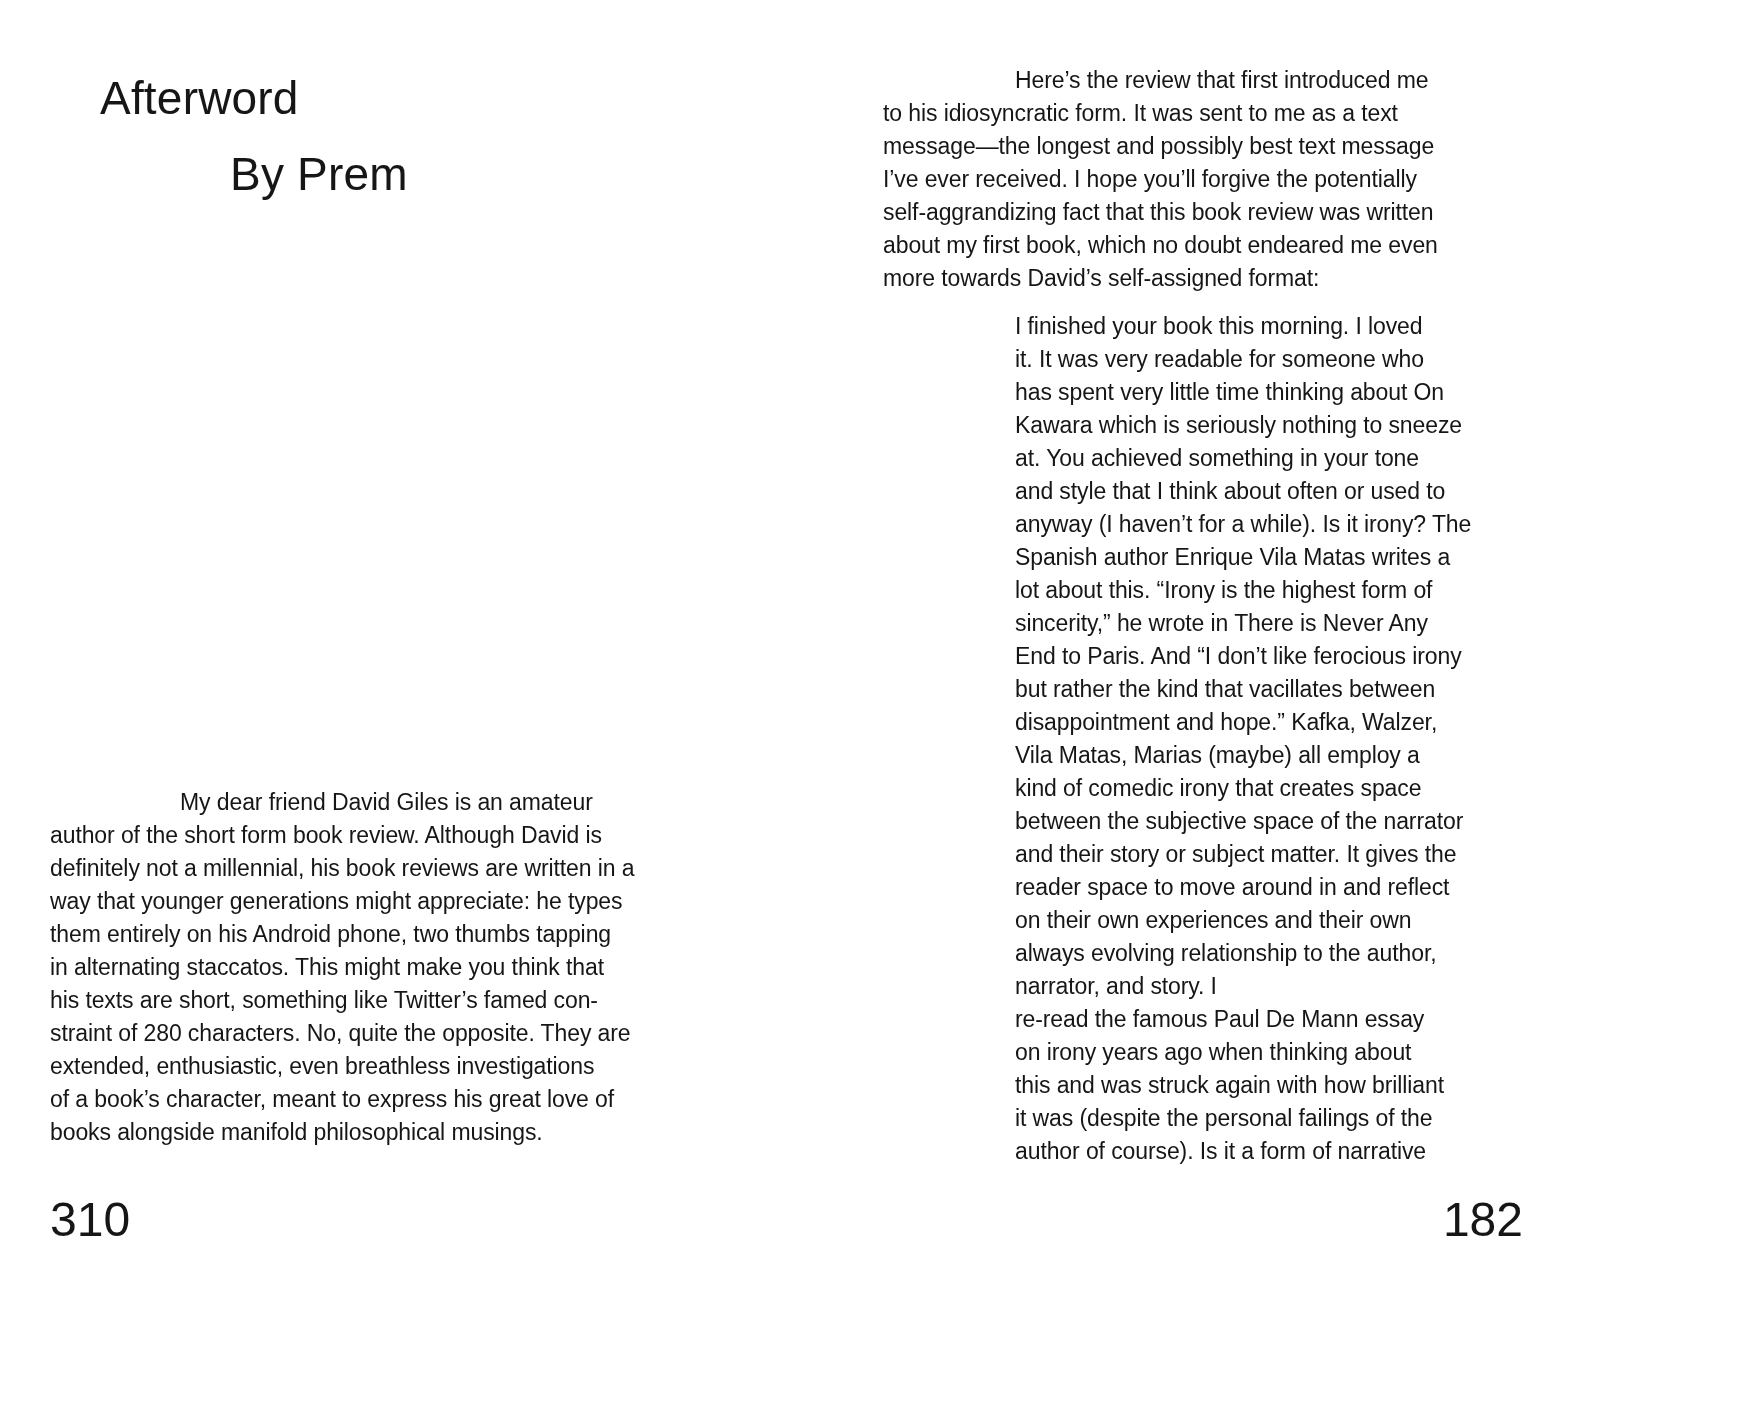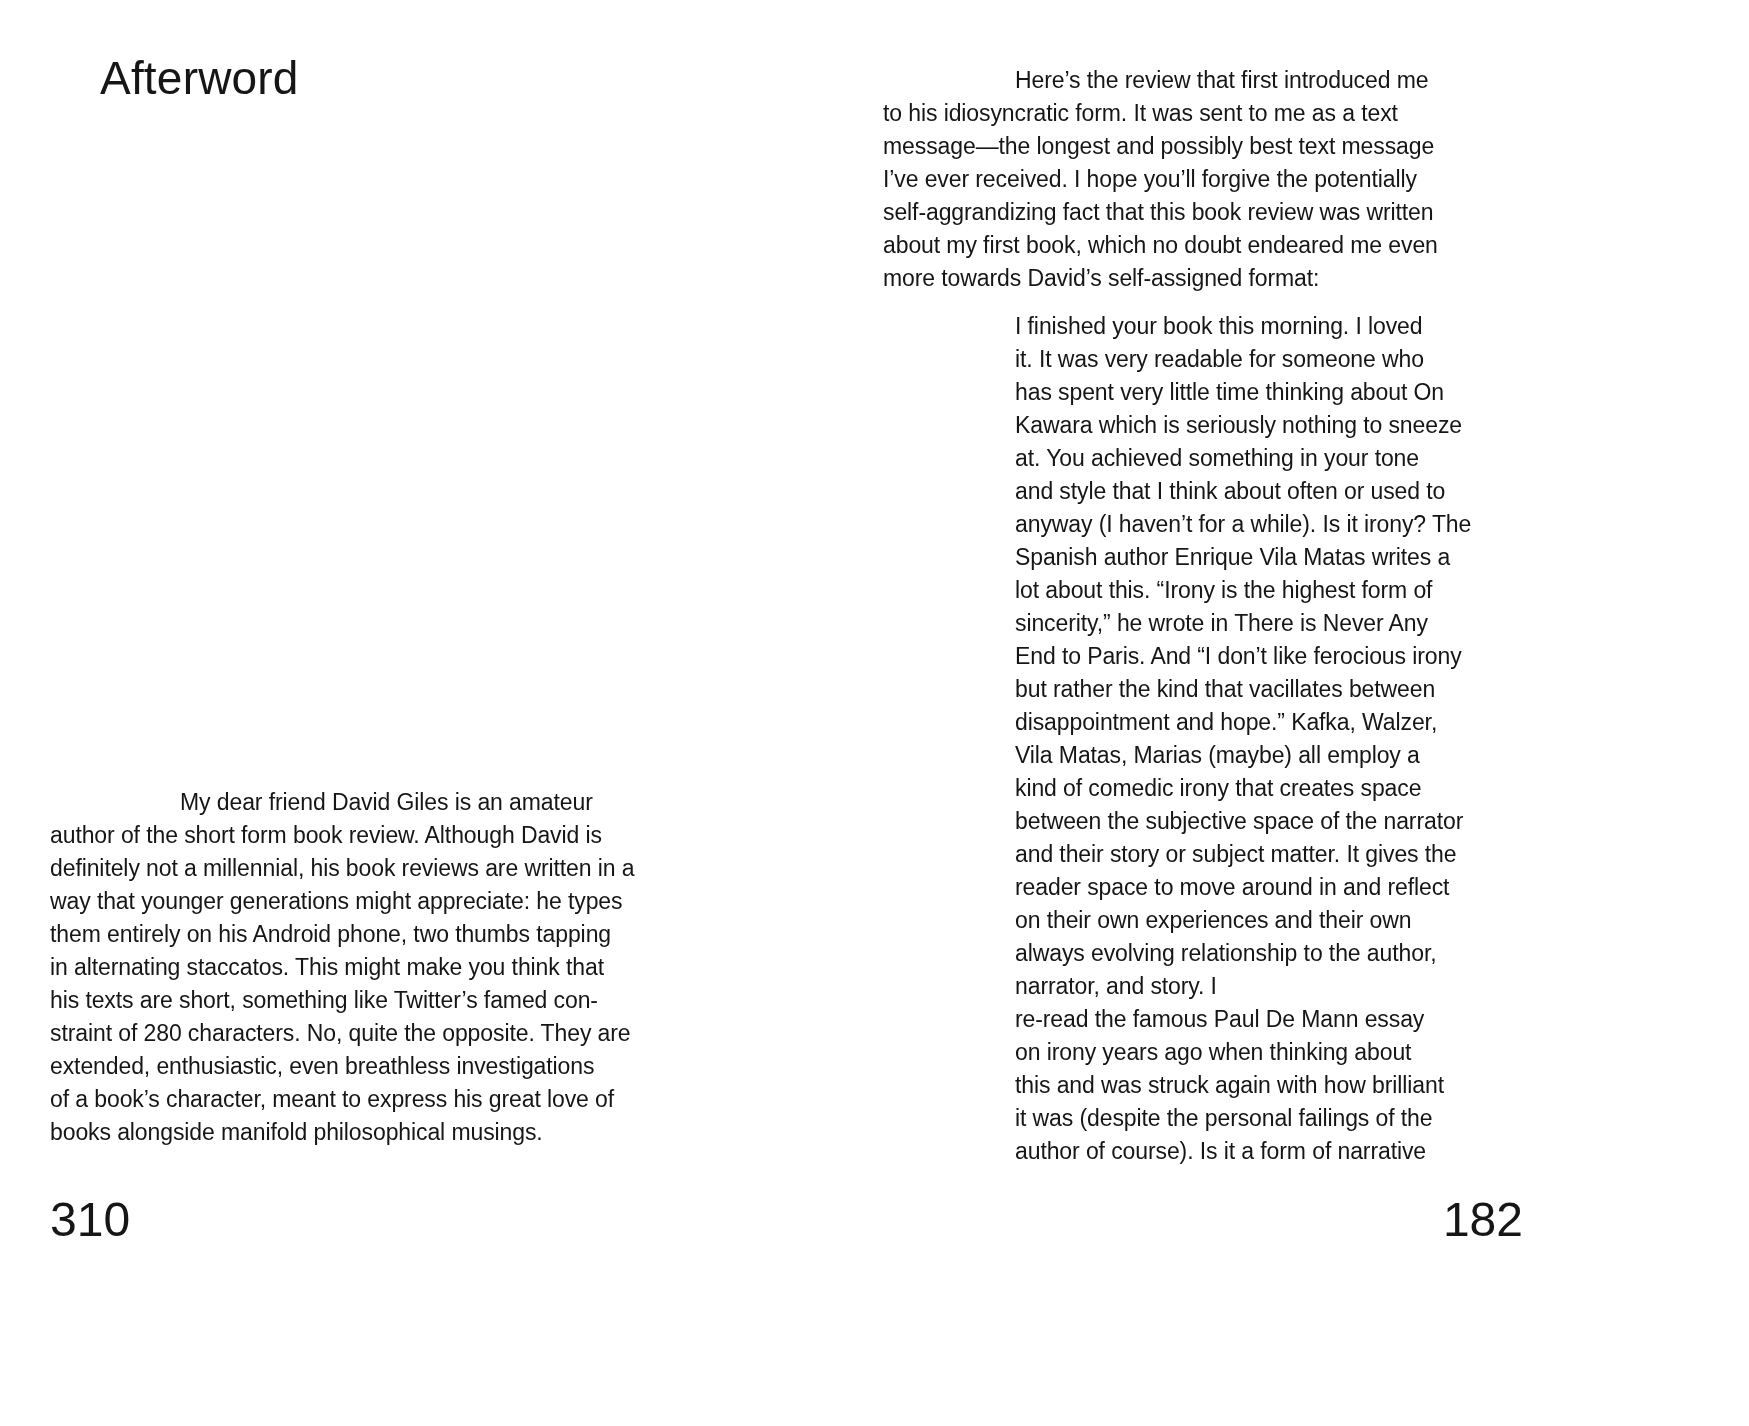--- a/index.html
+++ b/index.html
@@ -20,21 +20,21 @@
     position: absolute;
     left: 100px;
     top: 50px;
     margin: 0;
     font-size: 46px;
     line-height: 56px;
     font-weight: 400;
     letter-spacing: 0.2px;
     color: #161616;
   }
-  .title .t-line { display: block; }
+  .title .t-line { display: block; margin-top: 20px; }
   .title .t-indent { margin-left: 130px; }
   .textblock {
     position: absolute;
     white-space: pre-line;
     font-size: 23px;
     line-height: 33px;
     letter-spacing: -0.1px;
     color: #161616;
   }
   .para-left {
@@ -73,20 +73,21 @@
   }
 </style>
 </head>
 <body>
 
 <div class="spread">
 
   <div>
     <h1 class="title">
       <span class="t-line">Afterword</span>
+      <span class="t-line t-indent">By Prem</span>
     </h1>
 
     <div class="textblock para-left">My dear friend David Giles is an amateur
 author of the short form book review. Although David is
 definitely not a millennial, his book reviews are written in a
 way that younger generations might appreciate: he types
 them entirely on his Android phone, two thumbs tapping
 in alternating staccatos. This might make you think that
 his texts are short, something like Twitter’s famed con-
 straint of 280 characters. No, quite the opposite. They are

